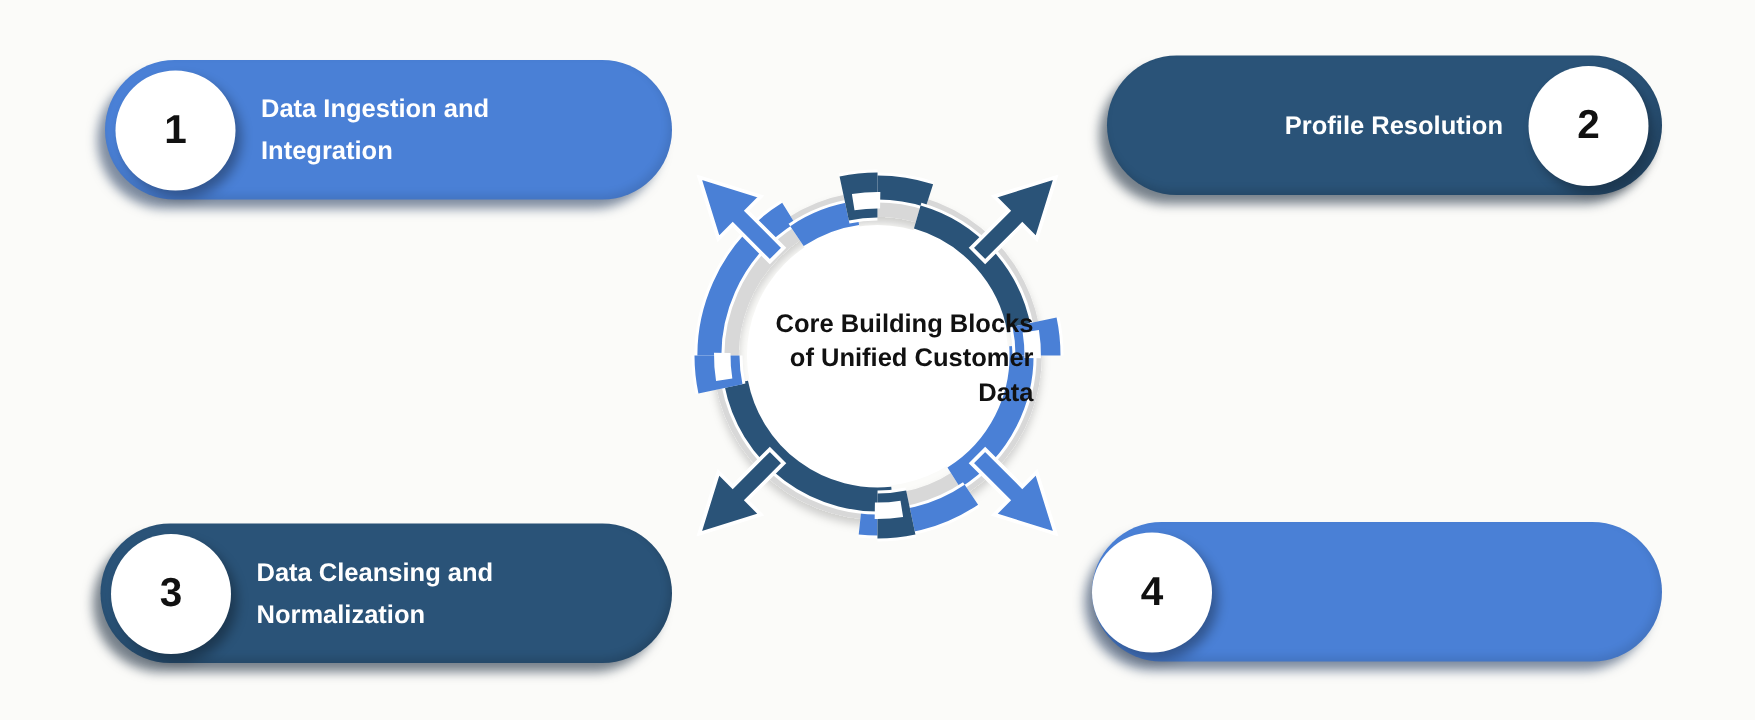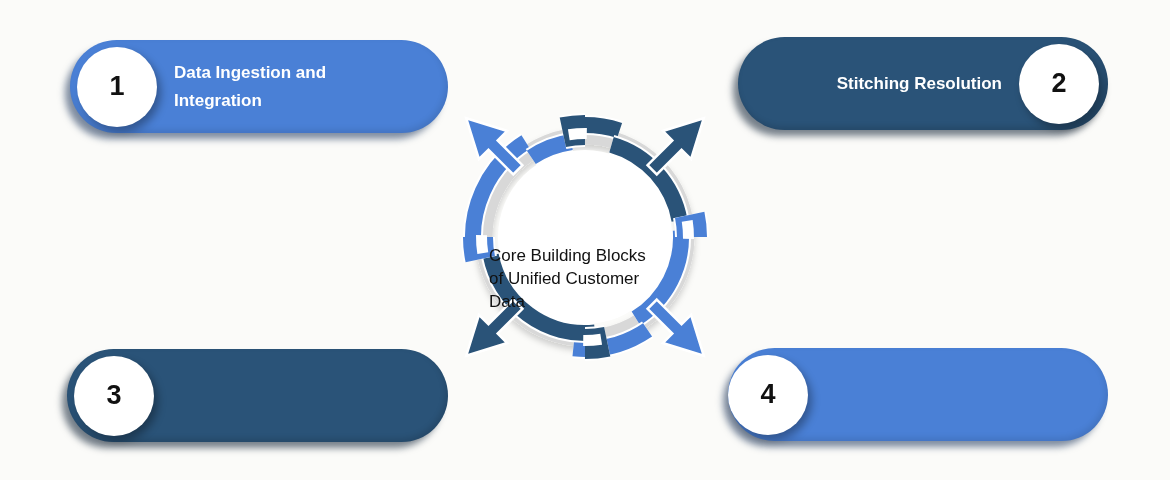--- a/index.html
+++ b/index.html
@@ -61,51 +61,52 @@
     line-height:28px;
     white-space:pre-line;
   }
   .pill.circle-right .pill-label{order:1;text-align:right;padding:0 17px 0 30px;}
 
   
   .cycle{position:absolute;left:405px;top:55px;width:360px;height:360px;}
   .center-caption{
     position:absolute;
     left:489px;top:204px;width:200px;
-    text-align:left;
-    font-size:17px;font-weight:400;line-height:23px;
+    text-align:right;
+    font-size:17px;font-weight:700;line-height:23px;
     color:#111111;
     white-space:pre-line;
-    margin-top:40px;
   }
 </style>
 </head>
 <body>
 
 <div class="canvas">
 
   <div class="pill light pill-1">
     <div class="num-circle">
       <span>1</span>
     </div>
     <div class="pill-label">Data Ingestion and
 Integration</div>
   </div>
 
   <div class="pill dark circle-right pill-2">
     <div class="num-circle">
       <span>2</span>
     </div>
-    <div class="pill-label">Stitching Resolution</div>
+    <div class="pill-label">Profile Resolution</div>
   </div>
 
   <div class="pill dark pill-3">
     <div class="num-circle">
       <span>3</span>
     </div>
+    <div class="pill-label">Data Cleansing and
+Normalization</div>
   </div>
 
   <div class="pill light circle-right pill-4">
     <div class="num-circle">
       <span>4</span>
     </div>
   </div>
 
   <svg class="cycle" viewBox="0 0 360 360">
     <defs>

